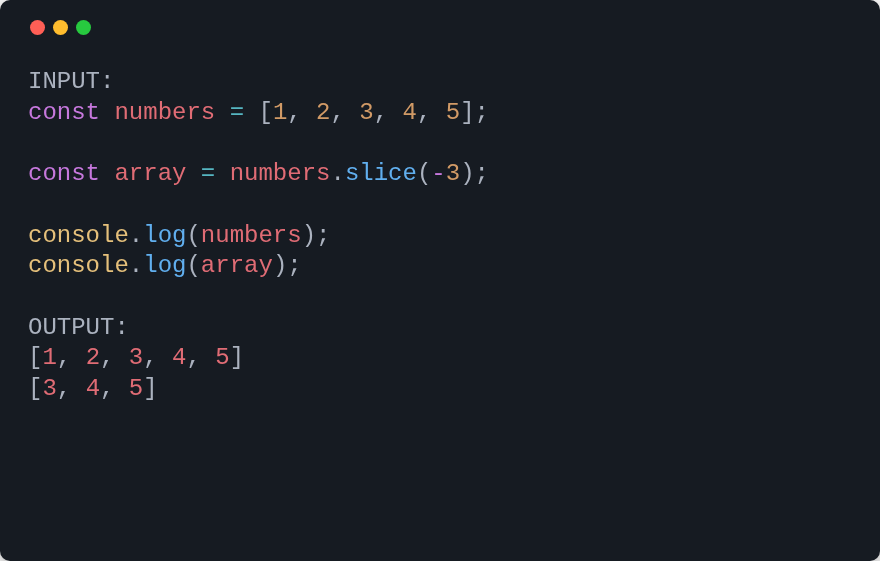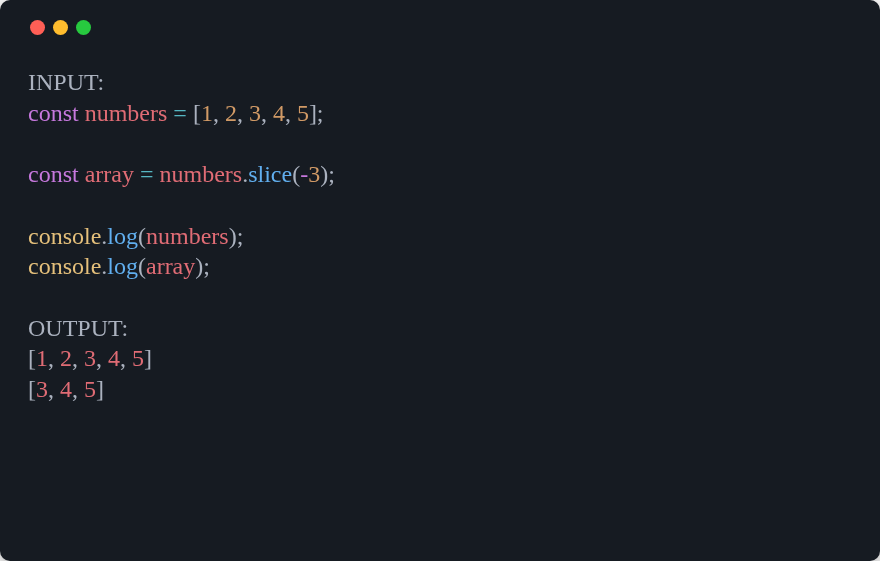--- a/index.html
+++ b/index.html
@@ -32,21 +32,21 @@
     .dot {
       width: 15px;
       height: 15px;
       border-radius: 50%;
     }
     .dot-red { background: #ff5f56; }
     .dot-yellow { background: #ffbd2e; }
     .dot-green { background: #27c93f; }
 
     pre {
-      font-family: Liberation Serif, serif;
+      font-family: Liberation Mono, monospace;
       white-space: pre;
     }
 
     .c-comment { color: #abb2bf; } 
     .c-keyword { color: #c678dd; } 
     .c-var     { color: #e06c75; } 
     .c-op      { color: #56b6c2; } 
     .c-bracket { color: #abb2bf; } 
     .c-num     { color: #d19a66; } 
     .c-neg     { color: #c678dd; } 

